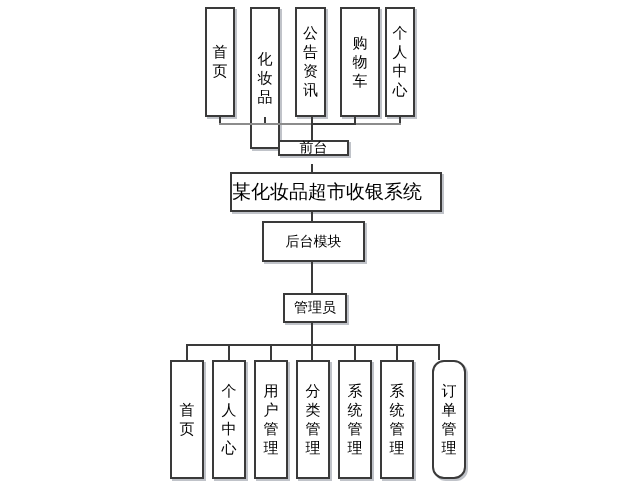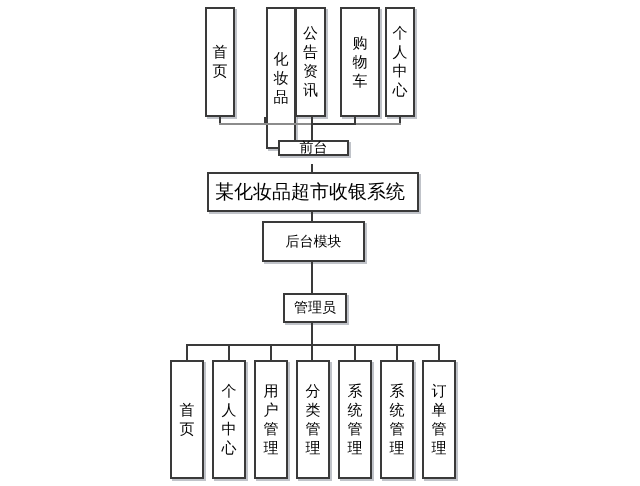--- a/index.html
+++ b/index.html
@@ -36,21 +36,21 @@
     white-space: normal;
   }
   .hlabel {
     font-size: 14px;
     line-height: 16px;
     text-align: center;
     white-space: nowrap;
   }
   .title-box {
     justify-content: flex-start;
-    padding-left: 6px;
+    margin-left: 23px;
   }
   .title-label {
     font-size: 19px;
     line-height: 22px;
     white-space: nowrap;
   }
   .line {
     position: absolute;
     background: var(--line, #3a3a3a);
   }
@@ -59,21 +59,21 @@
   }
 </style>
 </head>
 <body>
 
 <div class="canvas">
 
   <div class="box" style="left:205px; top:7px; width:30px; height:110px;">
     <span class="vlabel">首页</span>
   </div>
-  <div class="box" style="left:250px; top:7px; width:30px; height:142px;margin-left:16px;">
+  <div class="box" style="left:250px; top:7px; width:30px; height:142px;">
     <span class="vlabel">化妆品</span>
   </div>
   <div class="box" style="left:295px; top:7px; width:31px; height:110px;">
     <span class="vlabel">公告资讯</span>
   </div>
   <div class="box" style="left:340px; top:7px; width:40px; height:110px;">
     <span class="vlabel">购物车</span>
   </div>
   <div class="box" style="left:385px; top:7px; width:30px; height:110px;">
     <span class="vlabel">个人中心</span>
@@ -130,17 +130,17 @@
   </div>
   <div class="box" style="left:296px; top:360px; width:34px; height:119px;">
     <span class="vlabel">分类管理</span>
   </div>
   <div class="box" style="left:338px; top:360px; width:34px; height:119px;">
     <span class="vlabel">系统管理</span>
   </div>
   <div class="box" style="left:380px; top:360px; width:34px; height:119px;">
     <span class="vlabel">系统管理</span>
   </div>
-  <div class="box" style="left:422px; top:360px; width:34px; height:119px;">
+  <div class="box" style="left:432px; top:360px; width:34px; height:119px;border-radius:12px;">
     <span class="vlabel">订单管理</span>
   </div>
 
 </div>
 
 </body></html>

